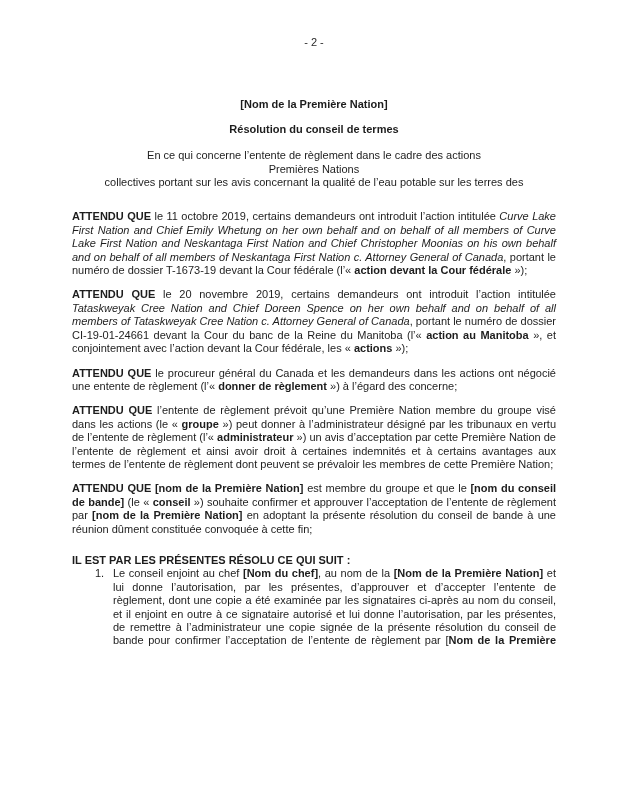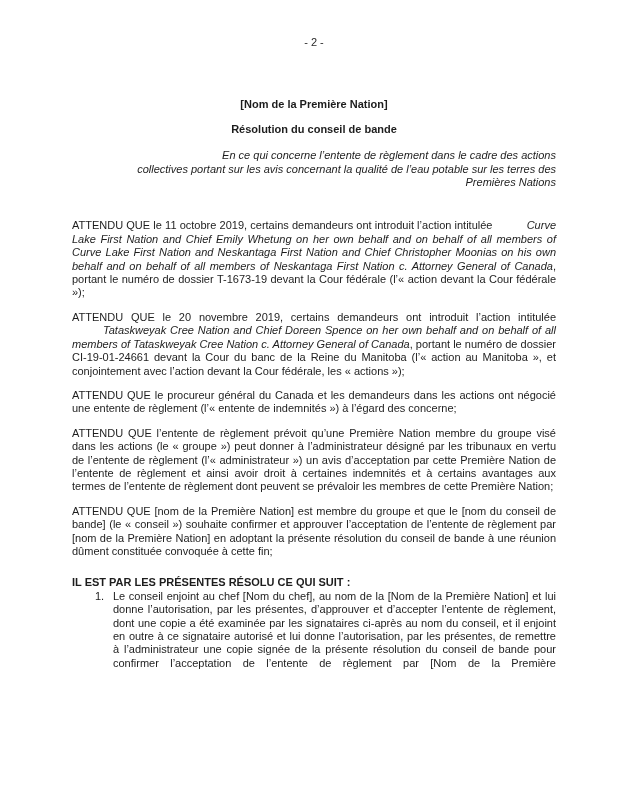--- a/index.html
+++ b/index.html
@@ -29,30 +29,29 @@
     font-weight: bold;
     text-align: center;
     margin-bottom: 11px;
   }
   .doc-subtitle {
     font-weight: bold;
     text-align: center;
     margin-bottom: 13px;
   }
   .preamble {
-    font-style: italic;
-    text-align: right;
-    margin-bottom: 30px;
+    text-align: center;
+    margin-bottom: 21px;
   }
   .body-paragraphs .para {
     margin: 0 0 11px 0;
     text-align: justify;
   }
-  .b { font-weight: normal; margin-top: 8px; }
-  .i { font-style: italic; margin-left: 31px; }
+  .b { font-weight: bold; margin-top: 8px; }
+  .i { font-style: italic; }
   .resolution-heading {
     font-weight: bold;
     margin-top: 18px;
   }
   .list-item {
     display: flex;
     padding-left: 23px;
   }
   .list-item .num {
     flex: none;
@@ -63,30 +62,30 @@
     text-align: justify;
     text-align-last: justify;
   }
 </style>
 </head>
 <body>
 
 <div class="page">
   <div class="page-number">- 2 -</div>
   <div class="doc-title">[Nom de la Première Nation]</div>
-  <div class="doc-subtitle">Résolution du conseil de bande</div>
+  <div class="doc-subtitle">Résolution du conseil de termes</div>
   <div class="preamble">
     <div>En ce qui concerne l’entente de règlement dans le cadre des actions</div>
+    <div>Premières Nations</div>
     <div>collectives portant sur les avis concernant la qualité de l’eau potable sur les terres des</div>
-    <div>Premières Nations</div>
   </div>
   <div class="body-paragraphs">
       <p class="para"><span class="b">ATTENDU QUE</span><span> le 11 octobre 2019, certains demandeurs ont introduit l’action intitulée </span><span class="i">Curve Lake First Nation and Chief Emily Whetung on her own behalf and on behalf of all members of Curve Lake First Nation and Neskantaga First Nation and Chief Christopher Moonias on his own behalf and on behalf of all members of Neskantaga First Nation c. Attorney General of Canada</span><span>, portant le numéro de dossier T-1673-19 devant la Cour fédérale (l’« </span><span class="b">action devant la Cour fédérale</span><span> »);</span></p>
       <p class="para"><span class="b">ATTENDU QUE</span><span> le 20 novembre 2019, certains demandeurs ont introduit l’action intitulée </span><span class="i">Tataskweyak Cree Nation and Chief Doreen Spence on her own behalf and on behalf of all members of Tataskweyak Cree Nation c. Attorney General of Canada</span><span>, portant le numéro de dossier CI-19-01-24661 devant la Cour du banc de la Reine du Manitoba (l’« </span><span class="b">action au Manitoba</span><span> », et conjointement avec l’action devant la Cour fédérale, les « </span><span class="b">actions</span><span> »);</span></p>
-      <p class="para"><span class="b">ATTENDU QUE</span><span> le procureur général du Canada et les demandeurs dans les actions ont négocié une entente de règlement (l’« </span><span class="b">entente de indemnités</span><span> ») à l’égard des concerne;</span></p>
+      <p class="para"><span class="b">ATTENDU QUE</span><span> le procureur général du Canada et les demandeurs dans les actions ont négocié une entente de règlement (l’« </span><span class="b">donner de règlement</span><span> ») à l’égard des concerne;</span></p>
       <p class="para"><span class="b">ATTENDU QUE</span><span> l’entente de règlement prévoit qu’une Première Nation membre du groupe visé dans les actions (le « </span><span class="b">groupe</span><span> ») peut donner à l’administrateur désigné par les tribunaux en vertu de l’entente de règlement (l’« </span><span class="b">administrateur</span><span> ») un avis d’acceptation par cette Première Nation de l’entente de règlement et ainsi avoir droit à certaines indemnités et à certains avantages aux termes de l’entente de règlement dont peuvent se prévaloir les membres de cette Première Nation;</span></p>
       <p class="para"><span class="b">ATTENDU QUE [nom de la Première Nation]</span><span> est membre du groupe et que le </span><span class="b">[nom du conseil de bande]</span><span> (le « </span><span class="b">conseil</span><span> ») souhaite confirmer et approuver l’acceptation de l’entente de règlement par </span><span class="b">[nom de la Première Nation]</span><span> en adoptant la présente résolution du conseil de bande à une réunion dûment constituée convoquée à cette fin;</span></p>
     </div>
   <div class="resolution-heading">IL EST PAR LES PRÉSENTES RÉSOLU CE QUI SUIT :</div>
   <div class="resolution-list">
       <div class="list-item">
         <span class="num">1.</span>
         <div class="item-text"><span>Le conseil enjoint au chef </span><span class="b">[Nom du chef]</span><span>, au nom de la </span><span class="b">[Nom de la Première Nation]</span><span> et lui donne l’autorisation, par les présentes, d’approuver et d’accepter l’entente de règlement, dont une copie a été examinée par les signataires ci-après au nom du conseil, et il enjoint en outre à ce signataire autorisé et lui donne l’autorisation, par les présentes, de remettre à l’administrateur une copie signée de la présente résolution du conseil de bande pour confirmer l’acceptation de l’entente de règlement par [</span><span class="b">Nom de la Première</span></div>
       </div>
     </div>

